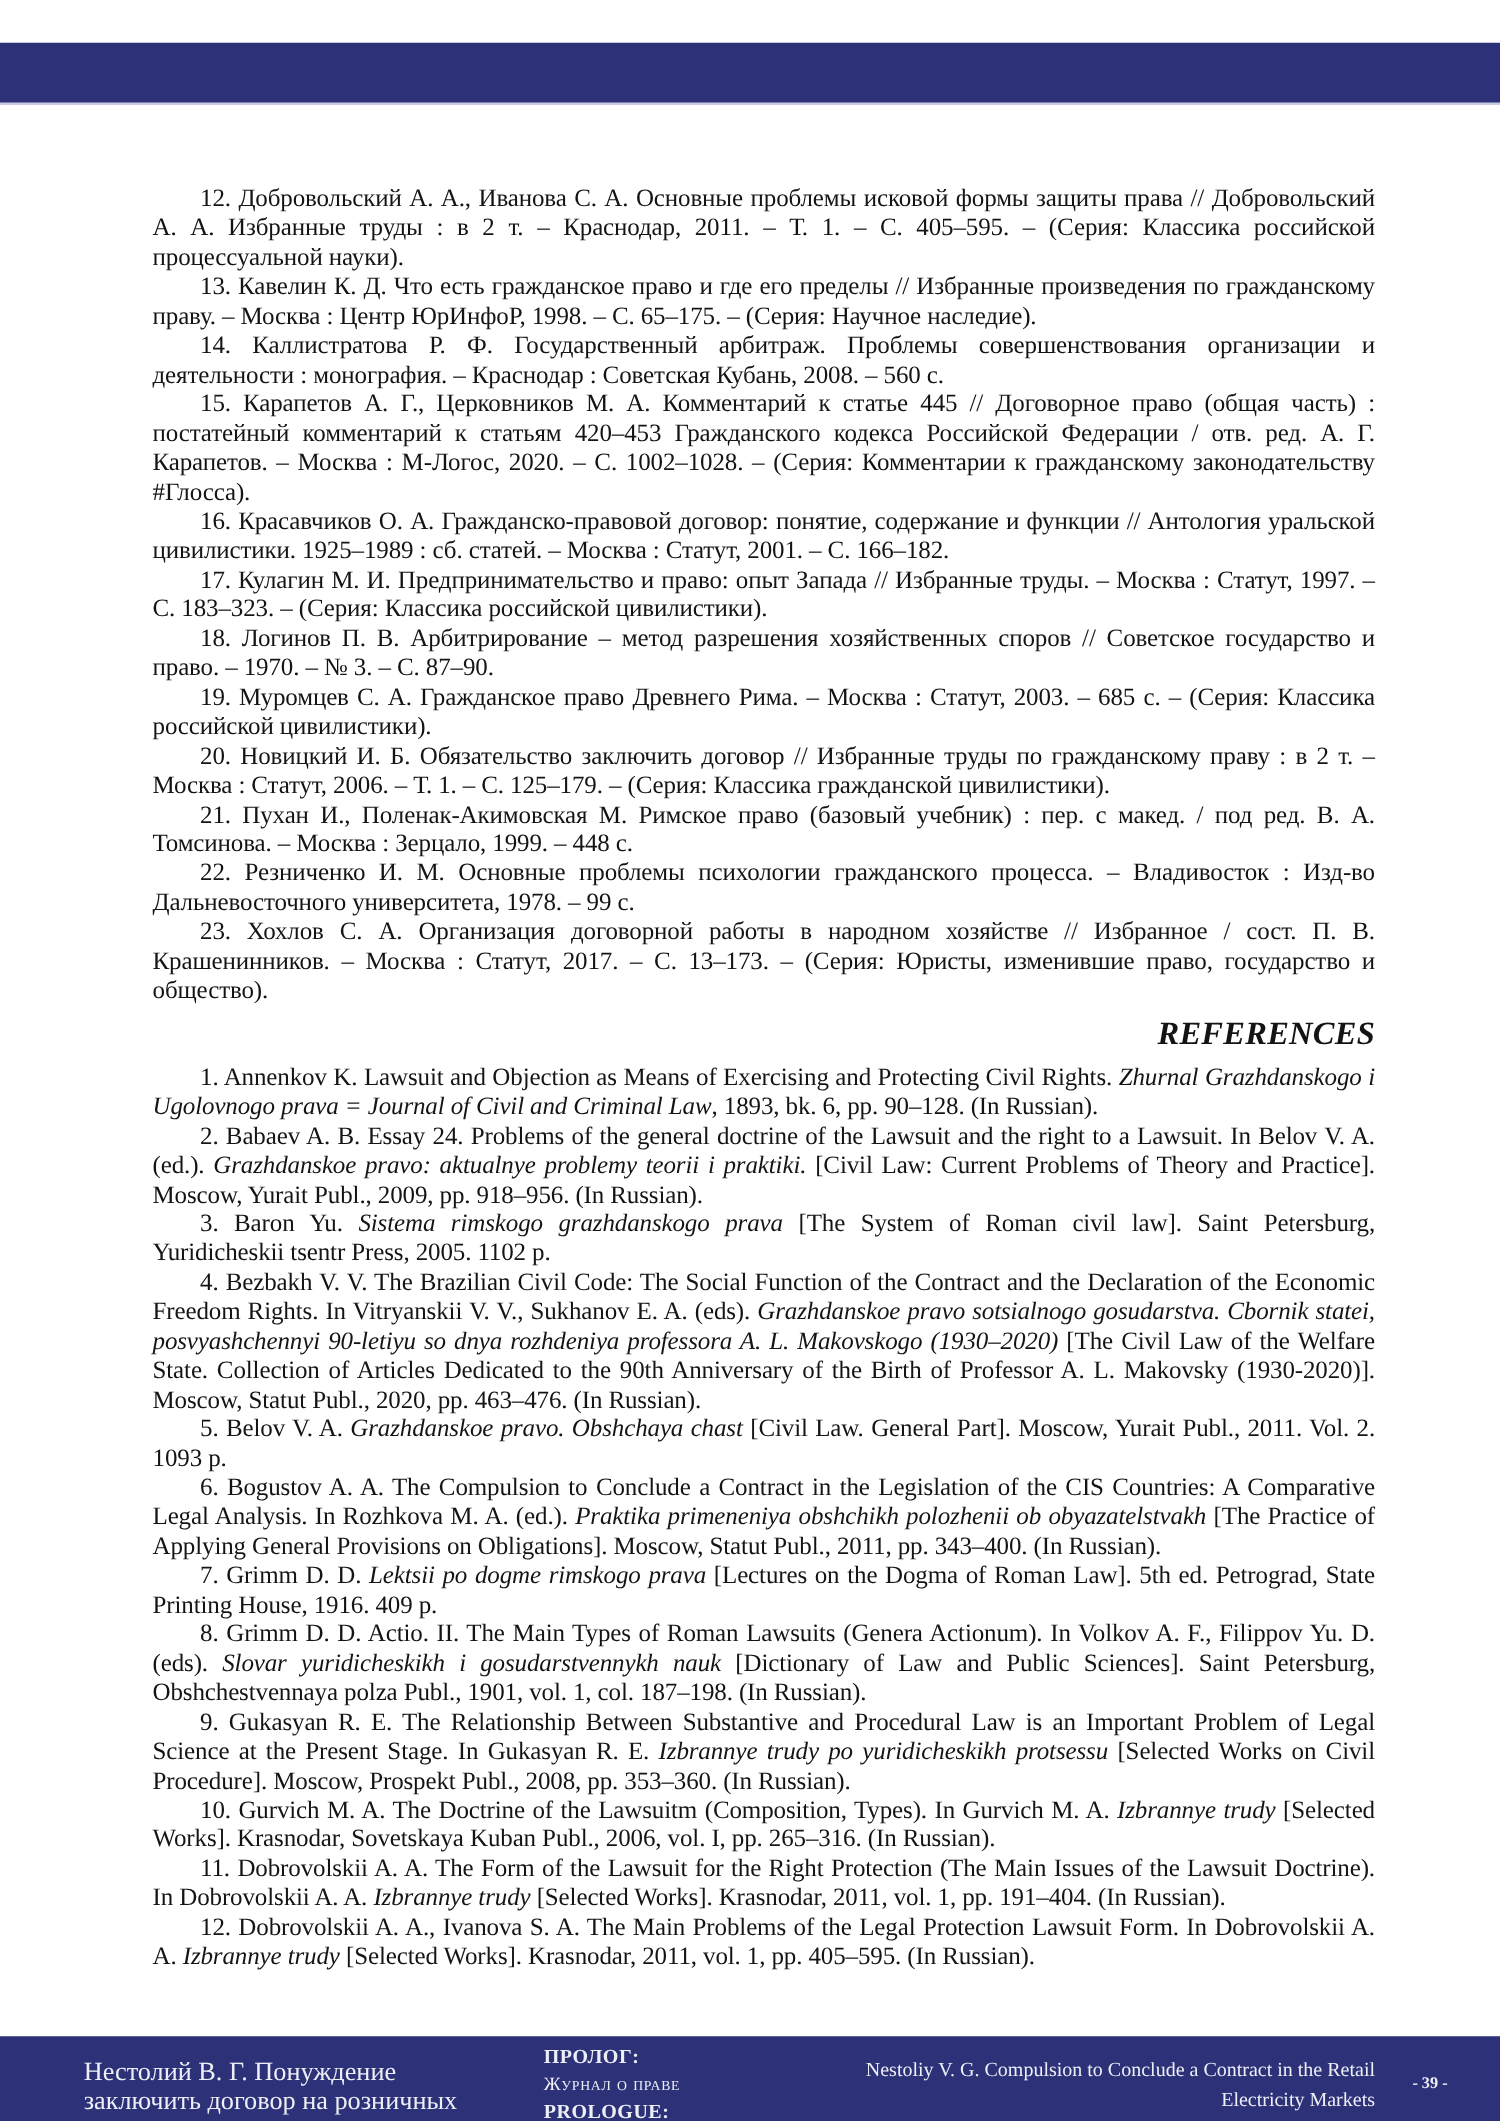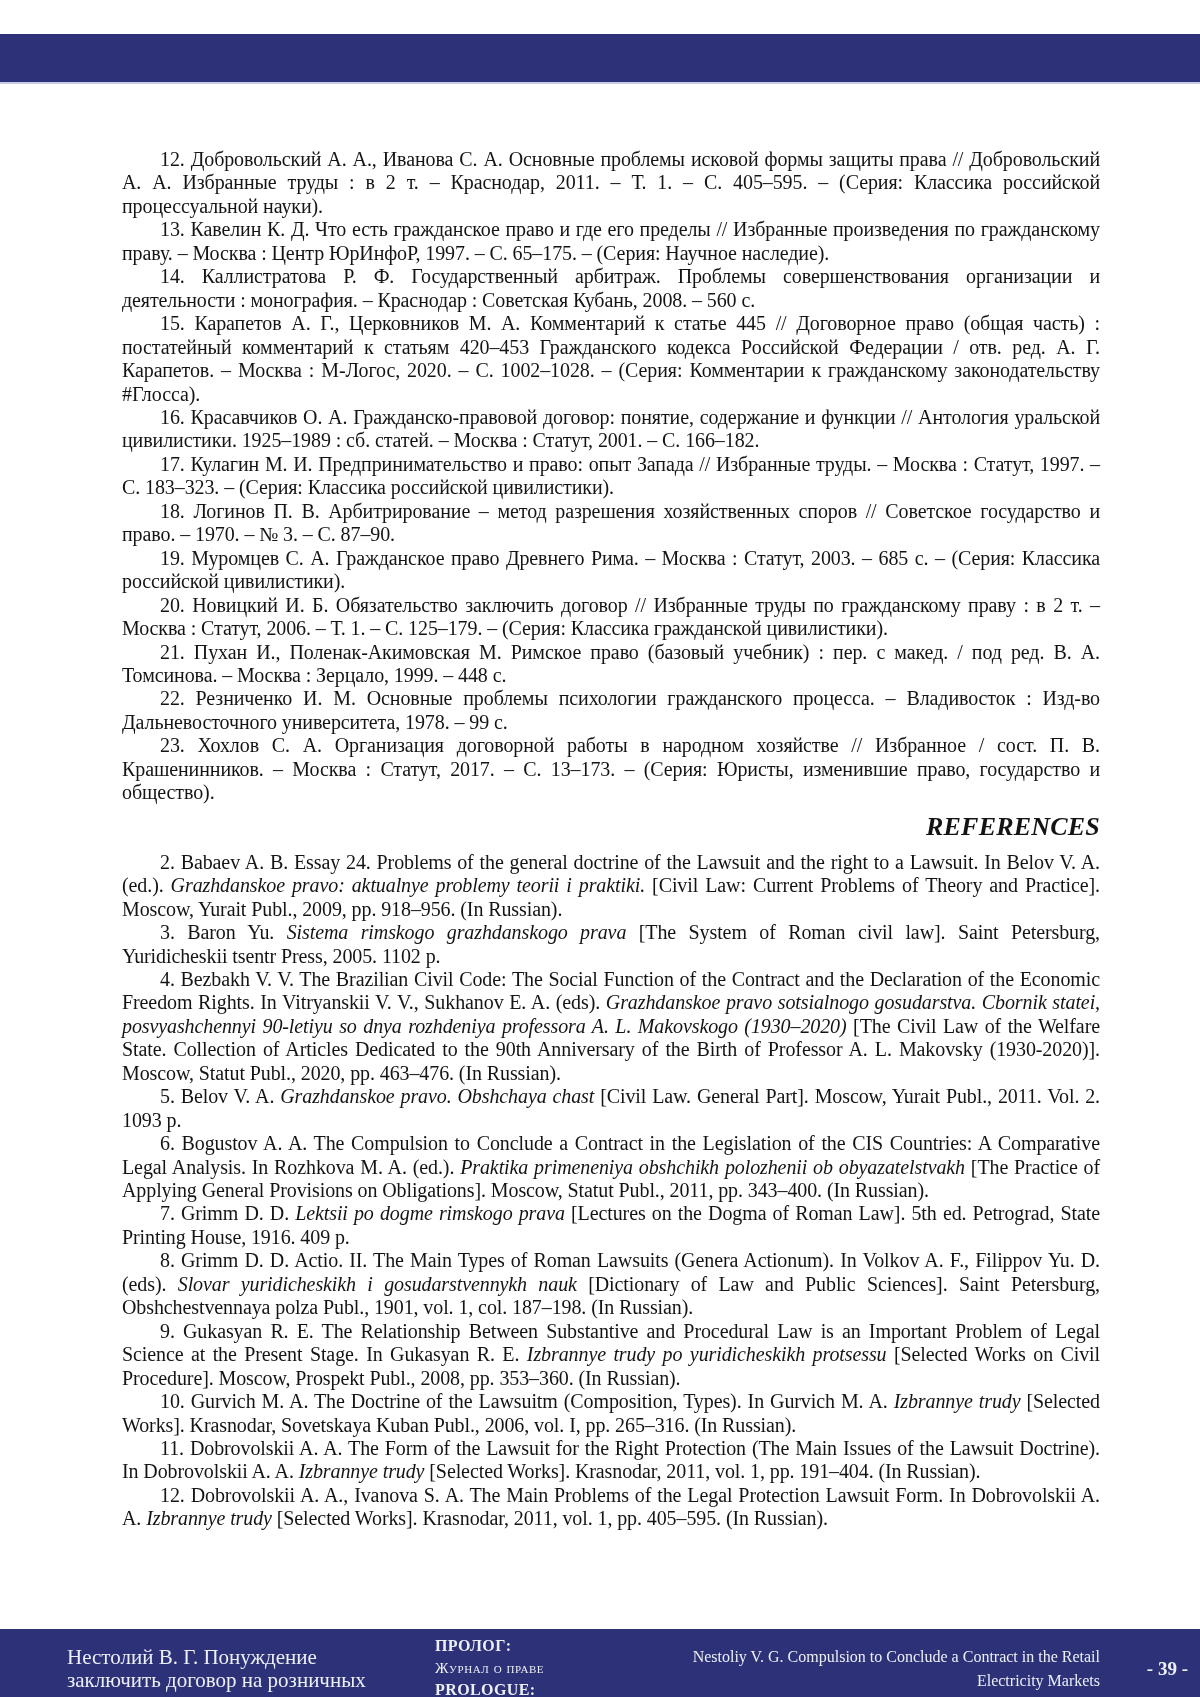--- a/index.html
+++ b/index.html
@@ -78,51 +78,52 @@
   .f-right{
     flex:1;
     margin-top:10px;
     margin-left:20px;
     text-align:right;
     font-size:16px;
     line-height:24px;
   }
   .f-page{
     width:88px;
-    text-align:right;
+    text-align:center;
     margin-top:23px;
     font-weight:bold;
-    font-size:19px;
+    font-size:13px;
     white-space:nowrap;
   }
 </style>
 </head>
 <body>
 
 <div class="page">
 
   <div class="topbar"></div>
 
   <div class="content">
     <div class="ref-list">
         <p class="ref"><span>12. Добровольский А. А., Иванова С. А. Основные проблемы исковой формы защиты права // Добровольский А. А. Избранные труды : в 2 т. – Краснодар, 2011. – Т. 1. – С. 405–595. – (Серия: Классика российской процессуальной науки).</span></p>
-        <p class="ref"><span>13. Кавелин К. Д. Что есть гражданское право и где его пределы // Избранные произведения по гражданскому праву. – Москва : Центр ЮрИнфоР, 1997. – С. 65–175. – (Серия: Научное наследие).</span></p>
+        <p class="ref"><span>13. Кавелин К. Д. Что есть гражданское право и где его пределы // Избранные произведения по гражданскому праву. – Москва : Центр ЮрИнфоР, 1998. – С. 65–175. – (Серия: Научное наследие).</span></p>
         <p class="ref"><span>14. Каллистратова Р. Ф. Государственный арбитраж. Проблемы совершенствования организации и деятельности : монография. – Краснодар : Советская Кубань, 2008. – 560 с.</span></p>
         <p class="ref"><span>15. Карапетов А. Г., Церковников М. А. Комментарий к статье 445 // Договорное право (общая часть) : постатейный комментарий к статьям 420–453 Гражданского кодекса Российской Федерации / отв. ред. А. Г. Карапетов. – Москва : М-Логос, 2020. – С. 1002–1028. – (Серия: Комментарии к гражданскому законодательству #Глосса).</span></p>
         <p class="ref"><span>16. Красавчиков О. А. Гражданско-правовой договор: понятие, содержание и функции // Антология уральской цивилистики. 1925–1989 : сб. статей. – Москва : Статут, 2001. – С. 166–182.</span></p>
         <p class="ref"><span>17. Кулагин М. И. Предпринимательство и право: опыт Запада // Избранные труды. – Москва : Статут, 1997. – С. 183–323. – (Серия: Классика российской цивилистики).</span></p>
         <p class="ref"><span>18. Логинов П. В. Арбитрирование – метод разрешения хозяйственных споров // Советское государство и право. – 1970. – № 3. – С. 87–90.</span></p>
         <p class="ref"><span>19. Муромцев С. А. Гражданское право Древнего Рима. – Москва : Статут, 2003. – 685 с. – (Серия: Классика российской цивилистики).</span></p>
         <p class="ref"><span>20. Новицкий И. Б. Обязательство заключить договор // Избранные труды по гражданскому праву : в 2 т. – Москва : Статут, 2006. – Т. 1. – С. 125–179. – (Серия: Классика гражданской цивилистики).</span></p>
         <p class="ref"><span>21. Пухан И., Поленак-Акимовская М. Римское право (базовый учебник) : пер. с макед. / под ред. В. А. Томсинова. – Москва : Зерцало, 1999. – 448 с.</span></p>
         <p class="ref"><span>22. Резниченко И. М. Основные проблемы психологии гражданского процесса. – Владивосток : Изд-во Дальневосточного университета, 1978. – 99 с.</span></p>
         <p class="ref"><span>23. Хохлов С. А. Организация договорной работы в народном хозяйстве // Избранное / сост. П. В. Крашенинников. – Москва : Статут, 2017. – С. 13–173. – (Серия: Юристы, изменившие право, государство и общество).</span></p>
       </div>
     <h2 class="refs-heading">REFERENCES</h2>
     <div class="ref-list">
+        <p class="ref"><span>1. Annenkov K. Lawsuit and Objection as Means of Exercising and Protecting Civil Rights. </span><em>Zhurnal Grazhdanskogo i Ugolovnogo prava = Journal of Civil and Criminal Law</em><span>, 1893, bk. 6, pp. 90–128. (In Russian).</span></p>
         <p class="ref"><span>2. Babaev A. B. Essay 24. Problems of the general doctrine of the Lawsuit and the right to a Lawsuit. In Belov V. A. (ed.). </span><em>Grazhdanskoe pravo: aktualnye problemy teorii i praktiki.</em><span> [Civil Law: Current Problems of Theory and Practice]. Moscow, Yurait Publ., 2009, pp. 918–956. (In Russian).</span></p>
         <p class="ref"><span>3. Baron Yu. </span><em>Sistema rimskogo grazhdanskogo prava</em><span> [The System of Roman civil law]. Saint Petersburg, Yuridicheskii tsentr Press, 2005. 1102 p.</span></p>
         <p class="ref"><span>4. Bezbakh V. V. The Brazilian Civil Code: The Social Function of the Contract and the Declaration of the Economic Freedom Rights. In Vitryanskii V. V., Sukhanov E. A. (eds). </span><em>Grazhdanskoe pravo sotsialnogo gosudarstva. Cbornik statei, posvyashchennyi 90-letiyu so dnya rozhdeniya professora A. L. Makovskogo (1930–2020)</em><span> [The Civil Law of the Welfare State. Collection of Articles Dedicated to the 90th Anniversary of the Birth of Professor A. L. Makovsky (1930-2020)]. Moscow, Statut Publ., 2020, pp. 463–476. (In Russian).</span></p>
         <p class="ref"><span>5. Belov V. A. </span><em>Grazhdanskoe pravo. Obshchaya chast</em><span> [Civil Law. General Part]. Moscow, Yurait Publ., 2011. Vol. 2. 1093 p.</span></p>
         <p class="ref"><span>6. Bogustov A. A. The Compulsion to Conclude a Contract in the Legislation of the CIS Countries: A Comparative Legal Analysis. In Rozhkova M. A. (ed.). </span><em>Praktika primeneniya obshchikh polozhenii ob obyazatelstvakh</em><span> [The Practice of Applying General Provisions on Obligations]. Moscow, Statut Publ., 2011, pp. 343–400. (In Russian).</span></p>
         <p class="ref"><span>7. Grimm D. D. </span><em>Lektsii po dogme rimskogo prava</em><span> [Lectures on the Dogma of Roman Law]. 5th ed. Petrograd, State Printing House, 1916. 409 p.</span></p>
         <p class="ref"><span>8. Grimm D. D. Actio. II. The Main Types of Roman Lawsuits (Genera Actionum). In Volkov A. F., Filippov Yu. D. (eds). </span><em>Slovar yuridicheskikh i gosudarstvennykh nauk</em><span> [Dictionary of Law and Public Sciences]. Saint Petersburg, Obshchestvennaya polza Publ., 1901, vol. 1, col. 187–198. (In Russian).</span></p>
         <p class="ref"><span>9. Gukasyan R. E. The Relationship Between Substantive and Procedural Law is an Important Problem of Legal Science at the Present Stage. In Gukasyan R. E. </span><em>Izbrannye trudy po yuridicheskikh protsessu</em><span> [Selected Works on Civil Procedure]. Moscow, Prospekt Publ., 2008, pp. 353–360. (In Russian).</span></p>
         <p class="ref"><span>10. Gurvich M. A. The Doctrine of the Lawsuitm (Composition, Types). In Gurvich M. A. </span><em>Izbrannye trudy</em><span> [Selected Works]. Krasnodar, Sovetskaya Kuban Publ., 2006, vol. I, pp. 265–316. (In Russian).</span></p>
         <p class="ref"><span>11. Dobrovolskii A. A. The Form of the Lawsuit for the Right Protection (The Main Issues of the Lawsuit Doctrine). In Dobrovolskii A. A. </span><em>Izbrannye trudy</em><span> [Selected Works]. Krasnodar, 2011, vol. 1, pp. 191–404. (In Russian).</span></p>

